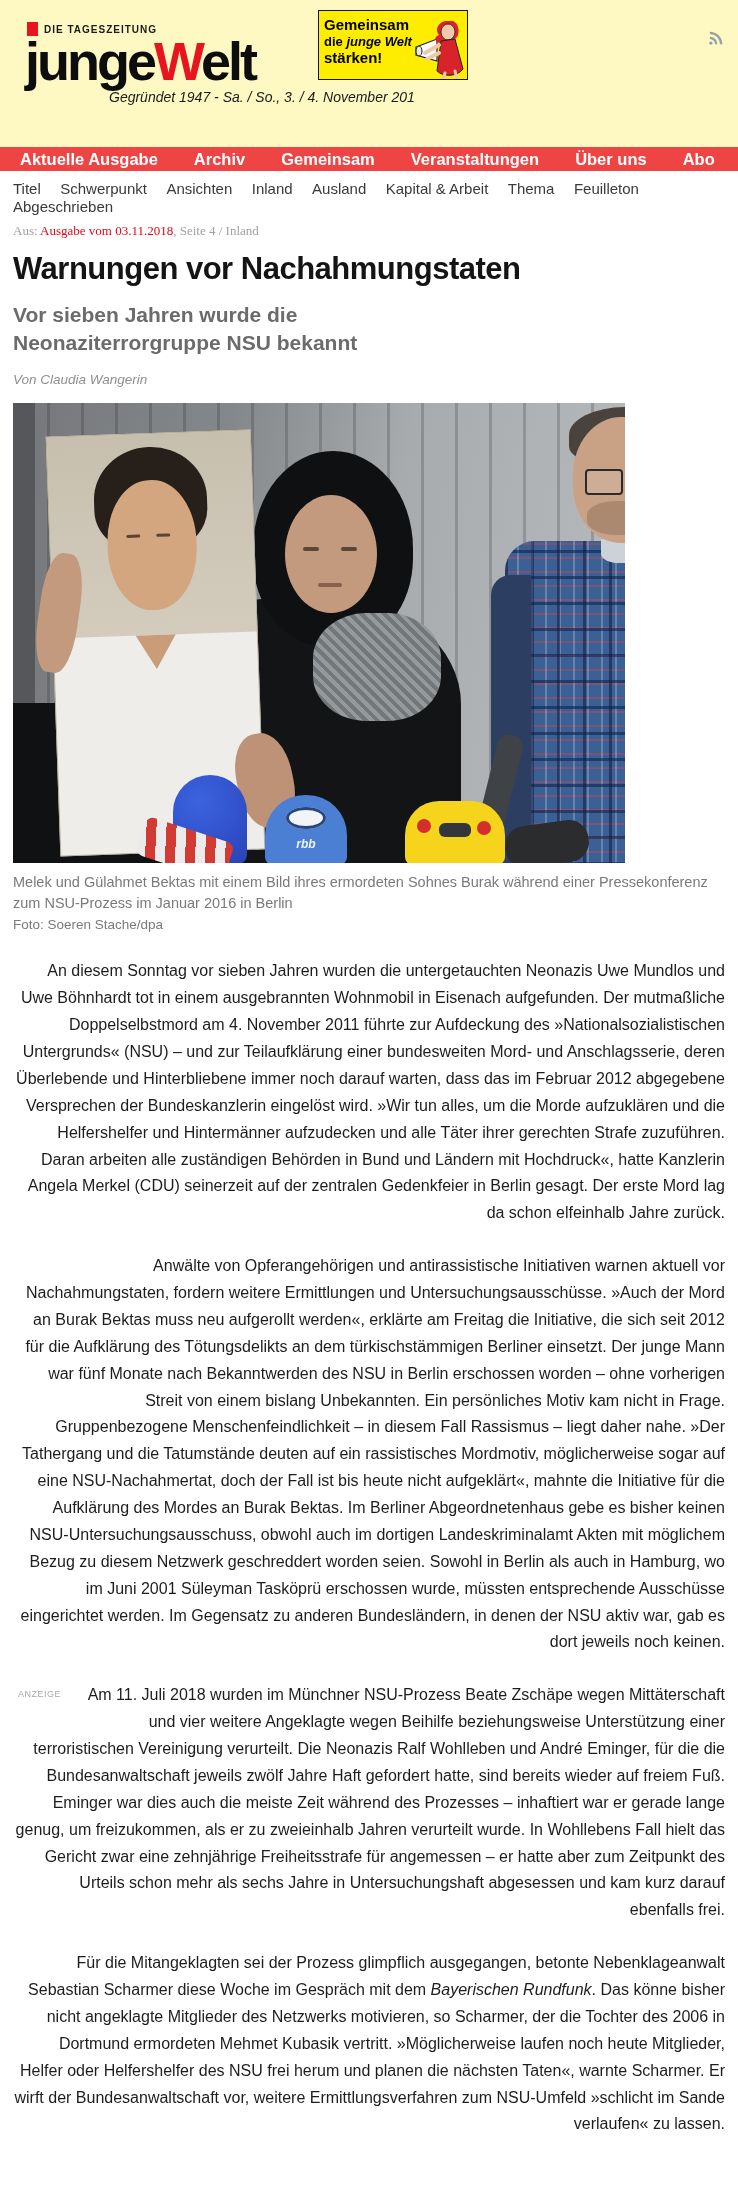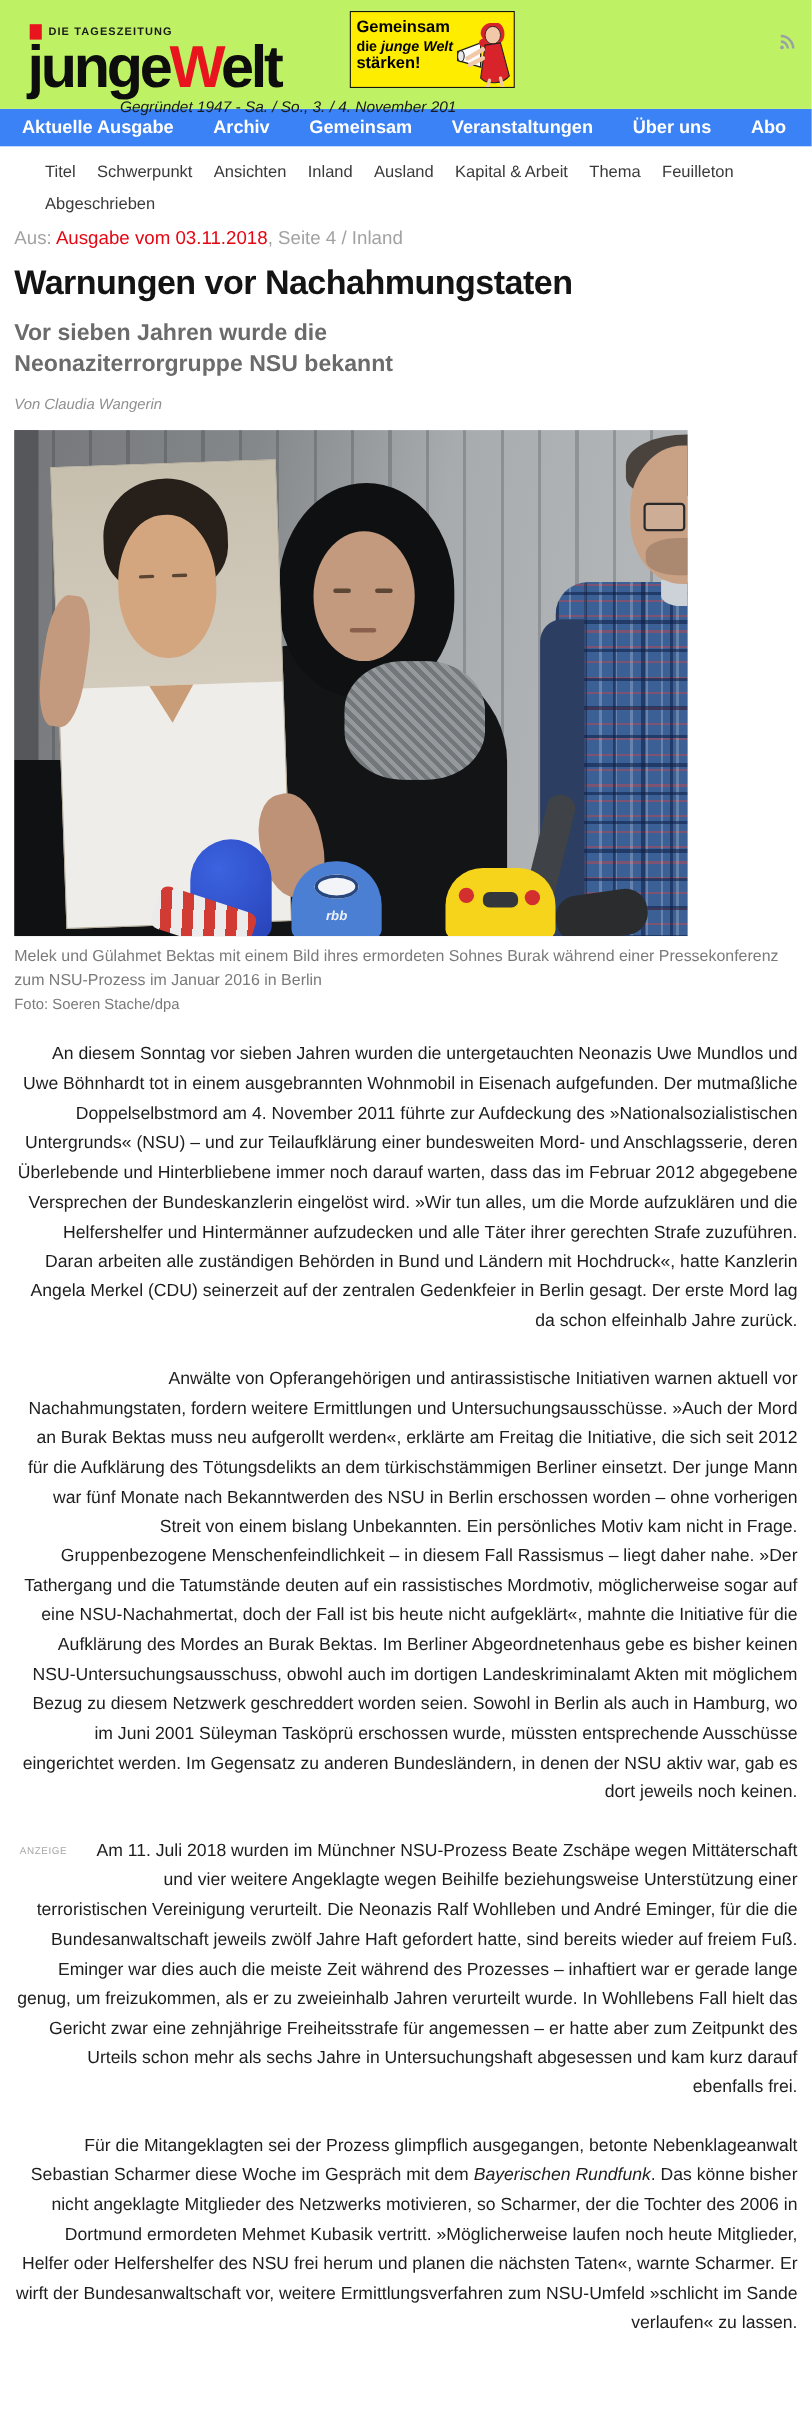--- a/index.html
+++ b/index.html
@@ -3,51 +3,51 @@
 <meta charset="utf-8">
 <style>
   * { box-sizing: border-box; margin: 0; padding: 0; }
   html, body { background: #fff; }
   body {
     width: 738px; min-height: 2196px; margin: 0 auto;
     font-family: "Liberation Sans", sans-serif;
     color: #1f1f1f; overflow-x: hidden;
   }
   
-  .header { position: relative; height: 99px; background: #bef264; text-decoration: underline; }
+  .header { position: relative; height: 147px; background: #fef9c3; text-decoration: underline; }
   .logo { position: absolute; left: 25px; top: 22px; cursor: pointer; }
   .kicker-row { display: flex; align-items: center; gap: 6px; margin-left: 2px; }
   .kicker-square { width: 11px; height: 14px; background: #e8141e; display: inline-block; }
   .kicker-text { font-size: 10px; letter-spacing: 1px; color: #1a1a1a; font-weight: 600; }
   .logotype { font-size: 54px; font-weight: 900; letter-spacing: -3px; line-height: 0.95; color: #0d0d0d; }
   .logotype .red { color: #e8141e; }
   .tagline { font-style: italic; font-size: 14px; color: #1a1a1a; margin: 2px 0 0 84px; white-space: nowrap; }
   .ad-banner {
     position: absolute; left: 318px; top: 10px; width: 150px; height: 70px;
     background: #ffed00; border: 1px solid #141414; overflow: hidden; cursor: pointer; z-index: 5;
   }
   .ad-text { position: absolute; left: 5px; top: 5px; width: 102px; line-height: 1.18; color: #000; }
   .ad-line1, .ad-line3 { font-size: 15px; font-weight: 800; }
   .ad-line2 { font-size: 13px; font-weight: 700; }
   .ad-line2 .brand { font-style: italic; font-weight: 800; }
   .ad-line3 { text-align: left; }
   .ad-figure { position: absolute; right: 0; bottom: -2px; width: 52px; height: 64px; }
   .rss { position: absolute; right: 14px; top: 30px; width: 17px; height: 17px; cursor: pointer; }
   
   .mainnav {
-    height: 34px; background: #3b82f6; display: flex; align-items: center;
+    height: 24px; background: #ef4444; display: flex; align-items: center;
     padding: 0 20px; gap: 36px; white-space: nowrap; overflow: hidden;
   }
   .mainnav-item { color: #fff; font-size: 16.5px; font-weight: 700; cursor: pointer; }
   
   .subnav { padding: 9px 13px 2px; }
-  .subnav-row { line-height: 29px; margin-left: 28px; }
+  .subnav-row { line-height: 18px; }
   .subnav-item { display: inline-block; margin-right: 15px; font-size: 15px; color: #3a3a3a; cursor: pointer; }
   
-  .breadcrumb { padding: 5px 13px 0; font-size: 17px; color: #a2a2a2; }
+  .breadcrumb { padding: 5px 13px 0; font-size: 13px; color: #a2a2a2; font-family: Liberation Serif, serif; }
   .breadcrumb .issue-link { color: #e30613; cursor: pointer; }
   
   .article-title { margin: 12px 13px 0; font-size: 31px; font-weight: 800; letter-spacing: -0.5px; color: #141414; }
   .article-subtitle { margin: 14px 13px 0; max-width: 480px; font-size: 21px; font-weight: 700; line-height: 1.32; color: #6b6b6b; }
   .article-byline { margin: 16px 13px 0; font-size: 13.5px; font-style: italic; color: #8f8f8f; }
   
   .figure { margin: 16px 13px 0; width: 712px; }
   .photo {
     position: relative; width: 612px; height: 460px; overflow: hidden; cursor: pointer;
     background: linear-gradient(100deg, #75777a 0%, #85888b 32%, #a7abae 58%, #b8bcbf 100%);

